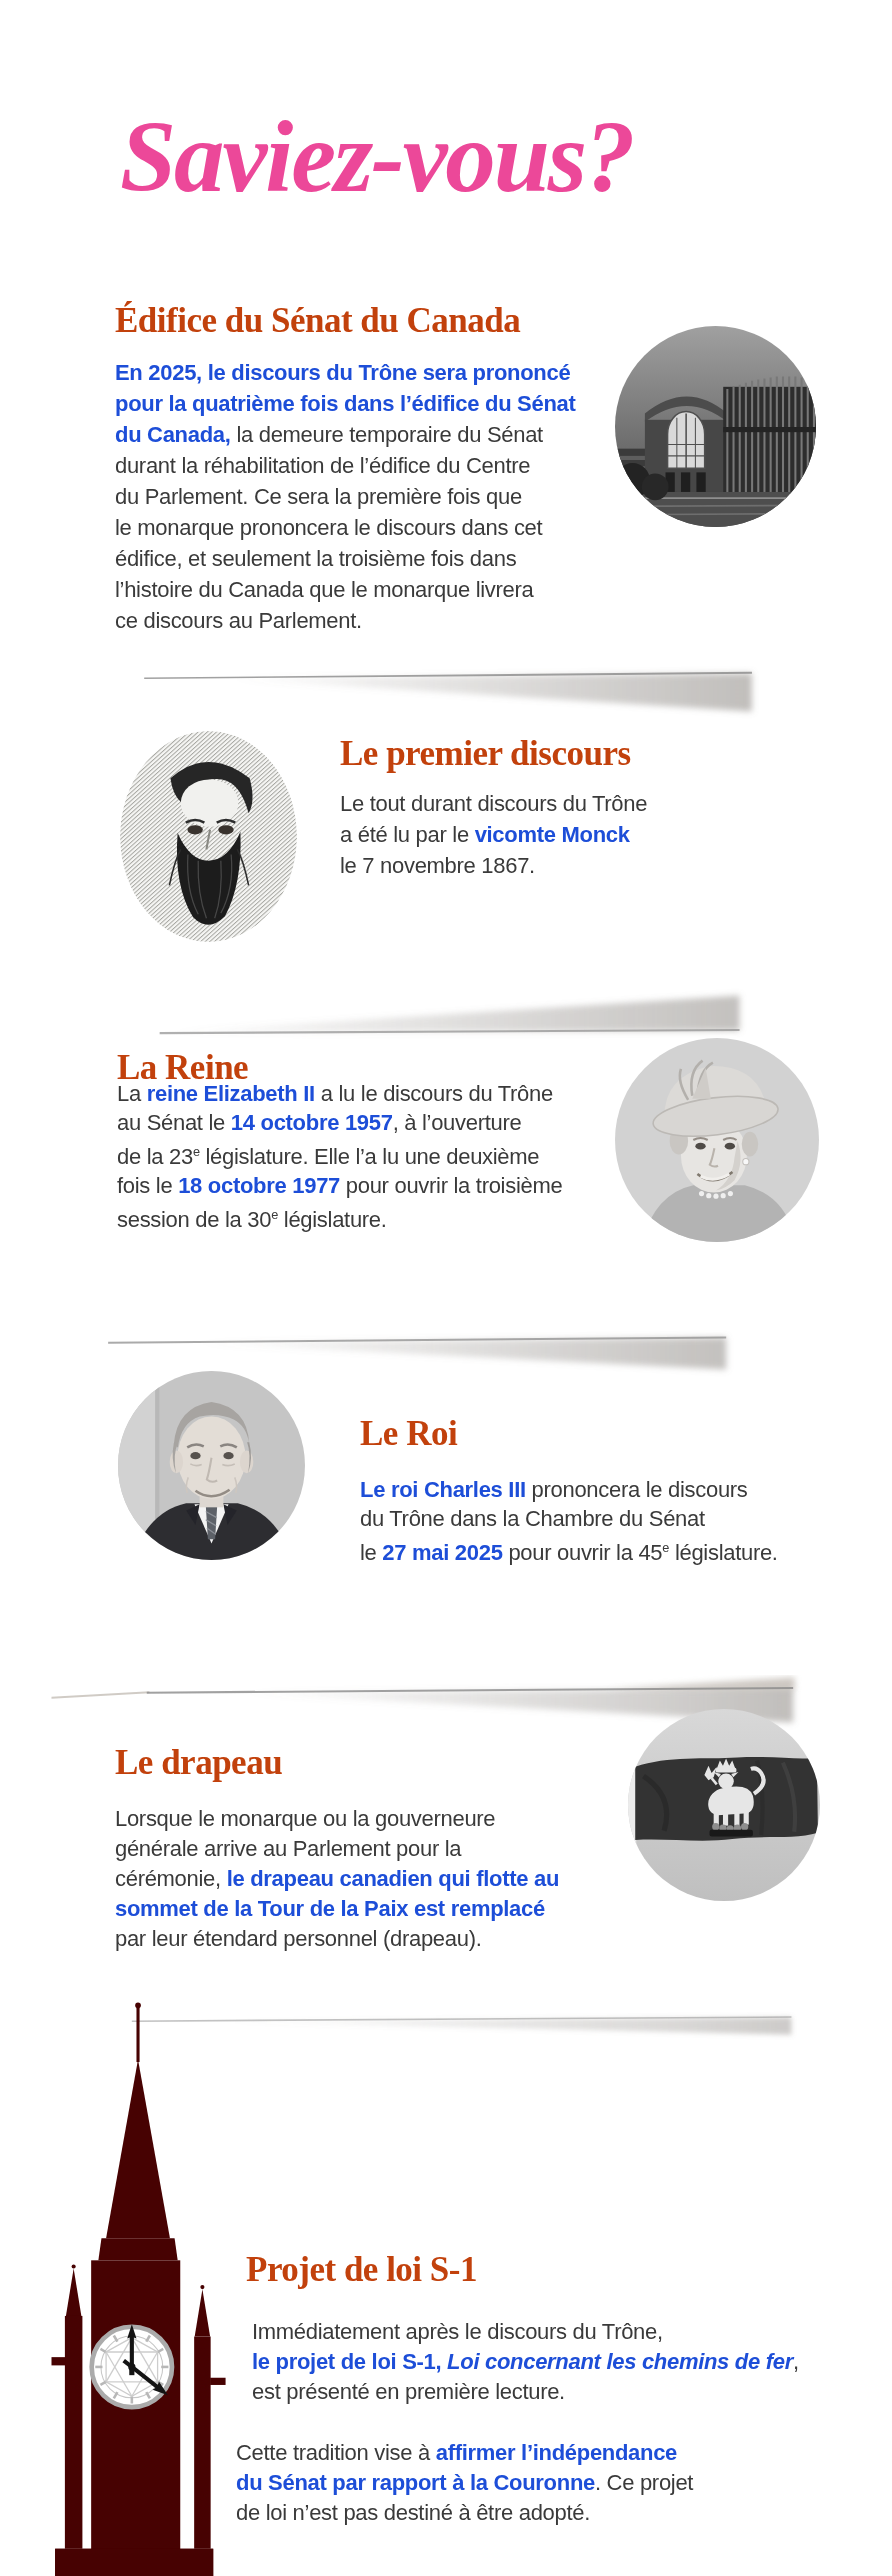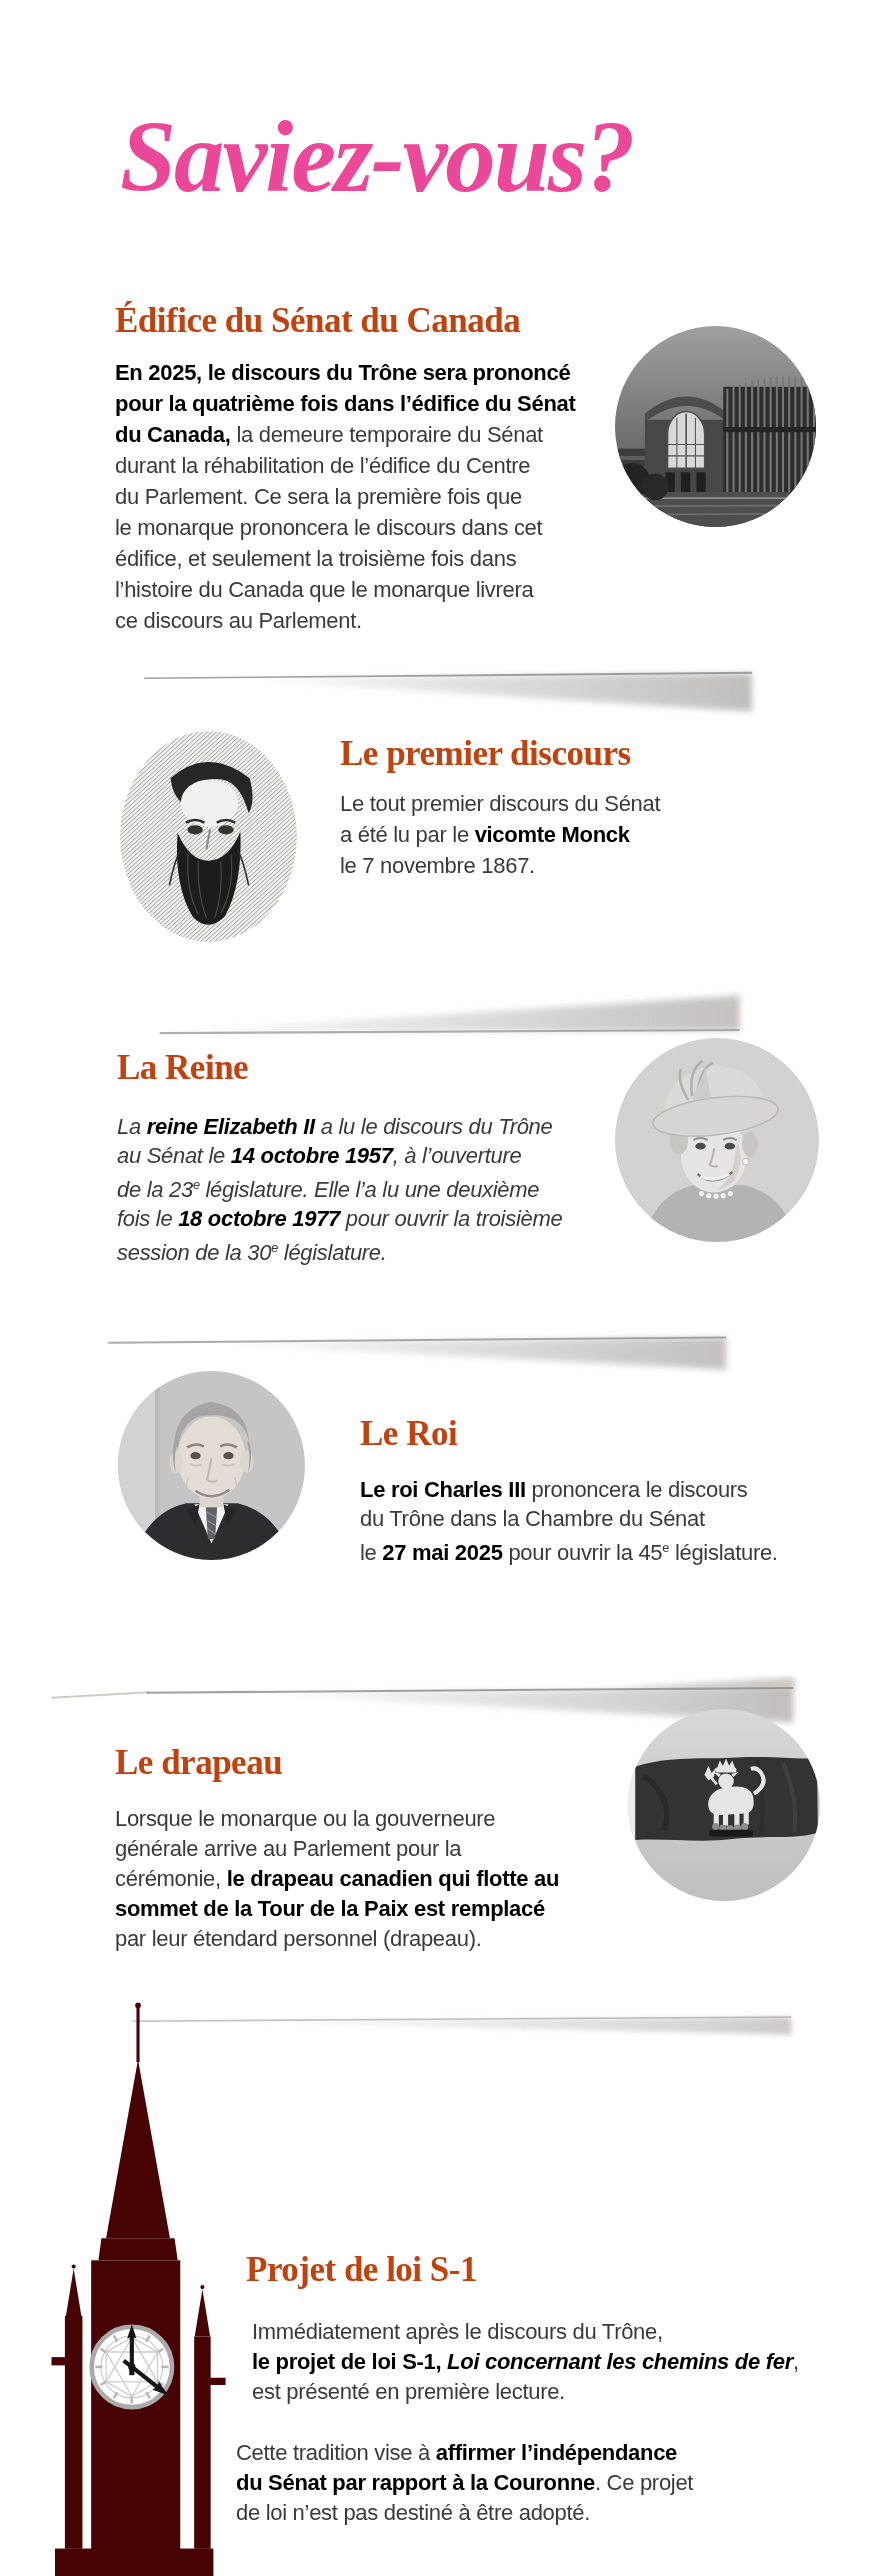--- a/index.html
+++ b/index.html
@@ -14,26 +14,26 @@
     font-size:35px;line-height:1.05;color:#c2410c;letter-spacing:-0.5px;white-space:nowrap;}
   .h1{left:115px;top:303px}
   .h2{left:340px;top:736px}
   .h3{left:117px;top:1050px}
   .h4{left:360px;top:1416px}
   .h5{left:115px;top:1745px}
   .h6{left:246px;top:2252px}
   
   .tbody{position:absolute;color:#3A3A3A;font-size:22px;letter-spacing:-0.3px;}
   .tbody .line{white-space:nowrap;}
-  .tbody .b{font-weight:700;color:#000000;}
+  .tbody .b{font-weight:700;color:#1d4ed8;}
   .tbody .i{font-style:italic;}
   .tbody .sup{font-size:58%;vertical-align:super;}
   .b1{left:115px;top:357px;line-height:31px;}
   .b2{left:340px;top:788px;line-height:31px;}
-  .b3{left:117px;top:1112px;line-height:29px;font-style:italic;}
+  .b3{left:117px;top:1079px;line-height:29px;}
   .b4{left:360px;top:1475px;line-height:29px;}
   .b5{left:115px;top:1804px;line-height:30px;}
   .b6a{left:252px;top:2317px;line-height:30px;}
   .b6b{left:236px;top:2438px;line-height:30px;}
   
   .photo{position:absolute;border-radius:50%;overflow:hidden;}
   .photo svg{display:block;width:100%;height:100%;}
   .p1{left:615px;top:326px;width:201px;height:201px;}
   .p2{left:120px;top:731px;width:177px;height:211px;}
   .p3{left:615px;top:1038px;width:204px;height:204px;}
@@ -152,21 +152,21 @@
           <path d="M152 252 Q150 316 168 364"></path>
         <path d="M196 252 Q200 318 184 364"></path>
           <path d="M216 240 Q222 306 196 354"></path>
       </g>
       <path d="M118 230 Q106 252 96 300" stroke="#2a2a2a" stroke-width="3" fill="none"></path>
       <path d="M228 230 Q240 252 250 300" stroke="#2a2a2a" stroke-width="3" fill="none"></path>
     </svg>
   </div>
   <h2 class="gold h2">Le premier discours</h2>
   <div class="tbody b2">
-      <div class="line"><span>Le tout premier discours du Sénat</span></div>
+      <div class="line"><span>Le tout durant discours du Trône</span></div>
       <div class="line"><span>a été lu par le </span><span class="b">vicomte Monck</span></div>
       <div class="line"><span>le 7 novembre 1867.</span></div>
     </div>
 
   <svg class="divider" style="top:980px;height:62px" viewBox="0 0 1732 120">
     <defs>
       <linearGradient id="dg2" x1="0" y1="0" x2="1" y2="0">
         <stop offset="0" stop-color="#827d78" stop-opacity="0"></stop>
         <stop offset="0.7" stop-color="#827d78" stop-opacity="0.34"></stop>
         <stop offset="1" stop-color="#827d78" stop-opacity="0.48"></stop>

